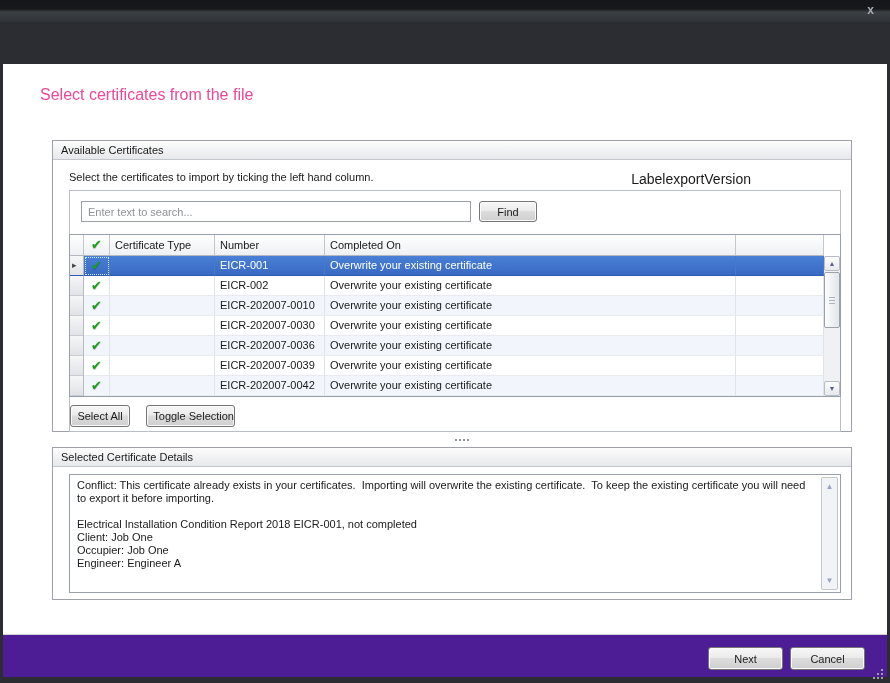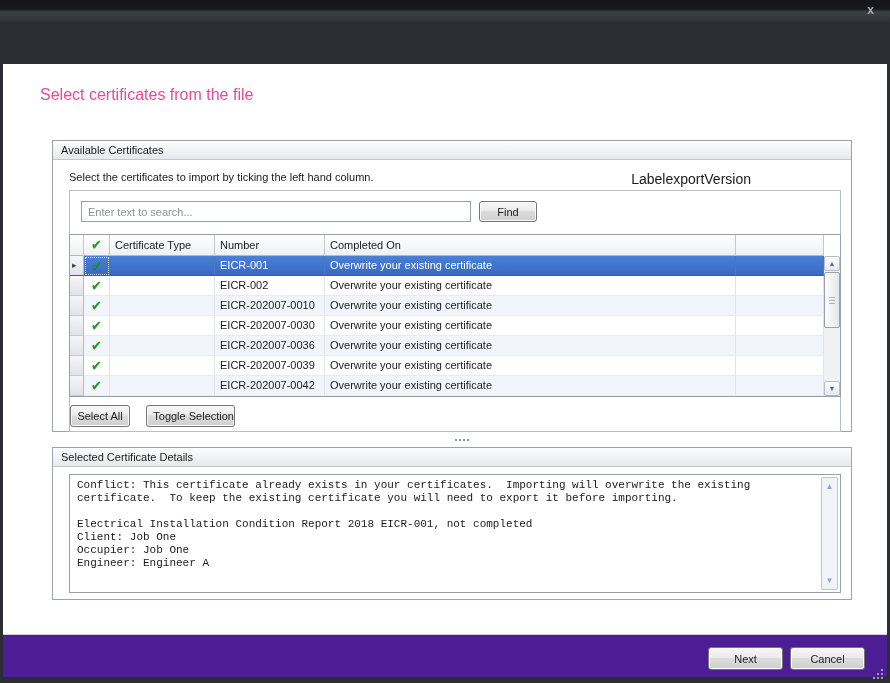--- a/index.html
+++ b/index.html
@@ -85,21 +85,21 @@
 
   
   .splitter { position:absolute; left:0; top:370px; width:884px; height:12px; cursor:row-resize; }
   .dots { position:absolute; left:448px; top:5px; width:2px; height:2px; background:transparent;
     box-shadow:0 0 0 1px transparent, 0 0 #888, 4px 0 #8f9296, 8px 0 #8f9296, 12px 0 #8f9296, 16px 0 #8f9296, 0 0 #8f9296; }
 
   
   .details-box { position:absolute; left:16px; top:26px; width:772px; height:119px;
     border:1px solid #98a0ac; background:#ffffff; }
   .details-text { position:absolute; left:0; top:0; right:24px; bottom:0; padding:4px 4px 4px 7px;
-    font-size:11px; line-height:13px; color:#1a1a1a; white-space:pre-wrap; overflow:hidden;font-family:Liberation Mono, monospace; }
+    font-size:11px; line-height:13px; color:#1a1a1a; white-space:pre-wrap; overflow:hidden; }
   .dscroll { position:absolute; right:2px; top:2px; bottom:2px; width:17px;
     background:#f2f3f6; border:1px solid #c2c6cd; border-radius:2px; }
   .darr { position:absolute; left:0; width:100%; text-align:center; font-size:8px; color:#99a1c4; cursor:pointer; }
   .darr.up { top:4px; } .darr.down { bottom:4px; }
 
   
   .footer { position:absolute; left:3px; top:634px; width:884px; height:43px;
     background:#4c1d95; border-top:1px solid #cfd2d6; }
   .next   { position:absolute; left:705px; top:12px; width:75px; height:23px; }
   .cancel { position:absolute; left:787px; top:12px; width:75px; height:23px; }

